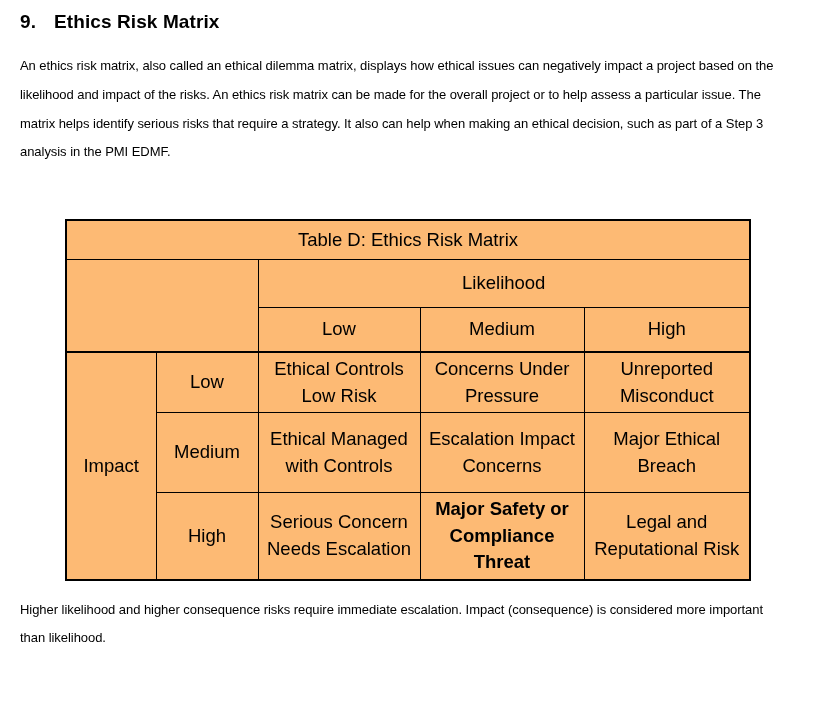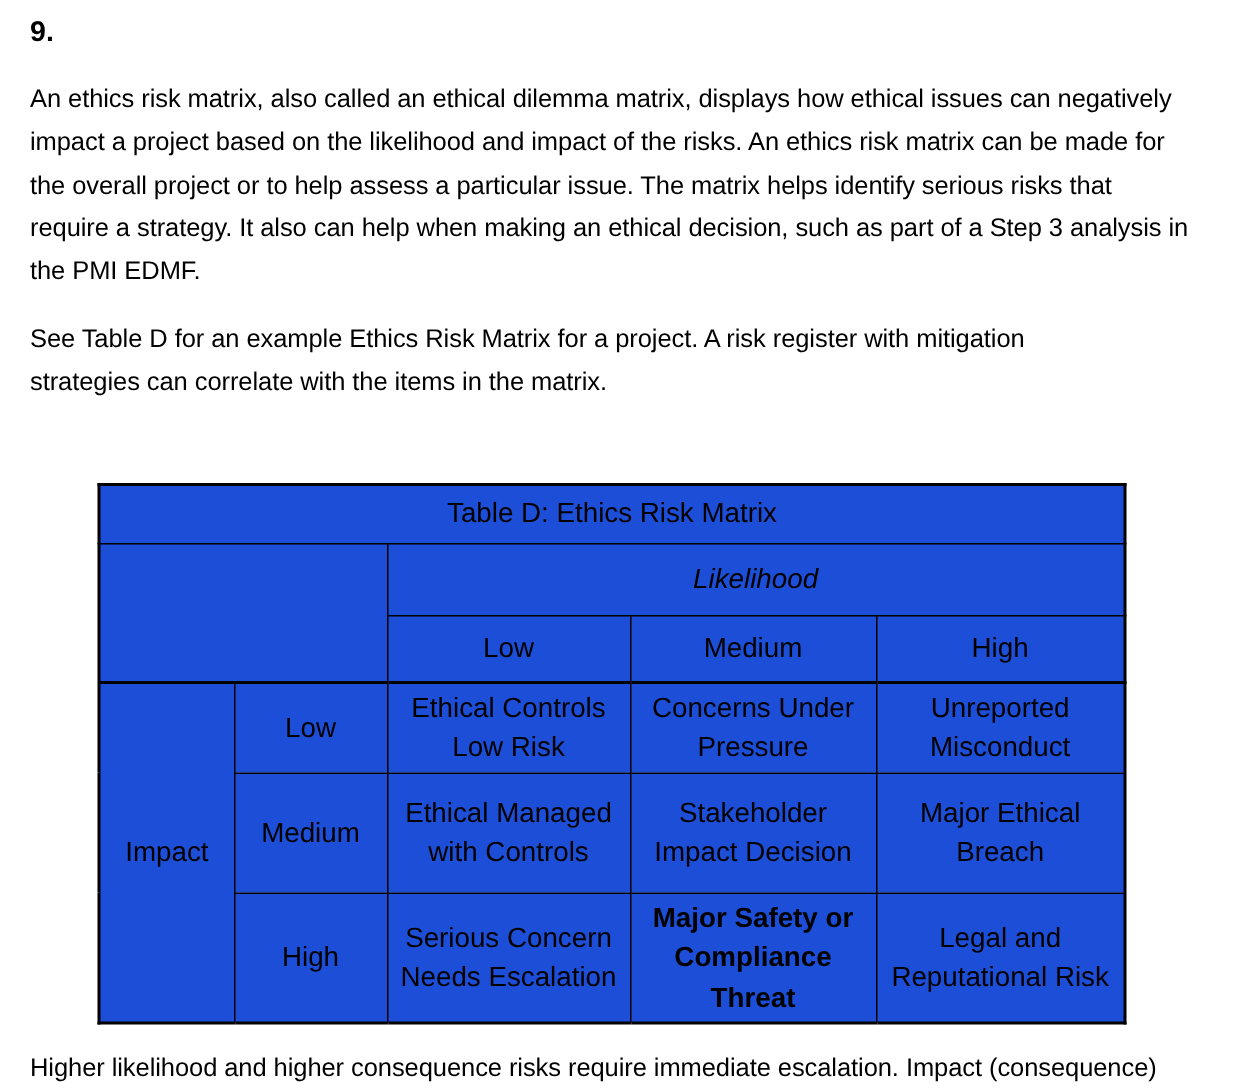--- a/index.html
+++ b/index.html
@@ -36,21 +36,21 @@
   .section-heading .num {
     width: 34px;
     flex: 0 0 34px;
   }
   .section-heading .ttl {
     flex: 1 1 auto;
   }
 
   
   .para {
-    font-size: 17px;
+    font-size: 13px;
     line-height: 28.8px;
     margin: 0;
     letter-spacing: -0.05px;
   }
   .para-1 {
     padding-top: 18px;
     width: 775px;
   }
   .para-2 {
     padding-top: 16px;
@@ -71,29 +71,29 @@
     table-layout: fixed;
     width: 684px;
     font-size: 18.5px;
     line-height: 26.5px;
   }
   table.matrix td {
     border: 1px solid #000000;
     text-align: center;
     vertical-align: middle;
     padding: 3px 4px;
-    background: #1d4ed8;
+    background: #fdba74;
   }
   
   table.matrix {
     border: 2px solid #000000;
   }
 
   .cell-title { height: 32px; }
-  .cell-likelihood { height: 41px; font-style: italic; }
+  .cell-likelihood { height: 41px; }
   .cell-levelhdr { height: 37px; }
 
   .col-impactlbl { width: 90px; }
   .col-impactlvl { width: 102px; }
   .col-low  { width: 162px; }
   .col-med  { width: 164px; }
   .col-high { width: 166px; }
 
   .blank-corner { border-bottom: 2px solid #000 !important; }
 
@@ -120,25 +120,25 @@
   .r-bottom { border-bottom: 2px solid #000 !important; }
   .r-right  { border-right: 2px solid #000 !important; }
 </style>
 </head>
 <body>
 
 <div class="page">
 
   <h2 class="section-heading">
     <span class="num">9.</span>
+    <span class="ttl">Ethics Risk Matrix</span>
   </h2>
 
   <p class="para para-1">An ethics risk matrix, also called an ethical dilemma matrix, displays how ethical issues can negatively impact a project based on the likelihood and impact of the risks. An ethics risk matrix can be made for the overall project or to help assess a particular issue. The matrix helps identify serious risks that require a strategy. It also can help when making an ethical decision, such as part of a Step 3 analysis in the PMI EDMF.</p>
 
-  <p class="para para-2">See Table D for an example Ethics Risk Matrix for a project. A risk register with mitigation strategies can correlate with the items in the matrix.</p>
 
   <div class="table-wrap">
     <table class="matrix">
       <colgroup>
         <col class="col-impactlbl">
         <col class="col-impactlvl">
         <col class="col-low">
         <col class="col-med">
         <col class="col-high">
       </colgroup>
@@ -162,21 +162,21 @@
           <td class="impact-label" rowspan="3">Impact</td>
           <td class="lvl-low">Low</td>
           <td class="risk risk-low r-top">Ethical Controls Low Risk</td>
           <td class="risk risk-low r-top">Concerns Under Pressure</td>
           <td class="risk risk-low r-top r-right">Unreported Misconduct</td>
         </tr>
 
         <tr class="rowband-medium">
           <td>Medium</td>
           <td class="risk risk-low">Ethical Managed with Controls</td>
-          <td class="risk risk-medium">Stakeholder Impact Decision</td>
+          <td class="risk risk-medium">Escalation Impact Concerns</td>
           <td class="risk risk-medium r-right">Major Ethical Breach</td>
         </tr>
 
         <tr class="rowband-high">
           <td class="lvl-high">High</td>
           <td class="risk risk-low r-bottom">Serious Concern Needs Escalation</td>
           <td class="risk risk-high r-bottom">Major Safety or Compliance Threat</td>
           <td class="risk risk-crit r-bottom r-right">Legal and Reputational Risk</td>
         </tr>
       </tbody>

